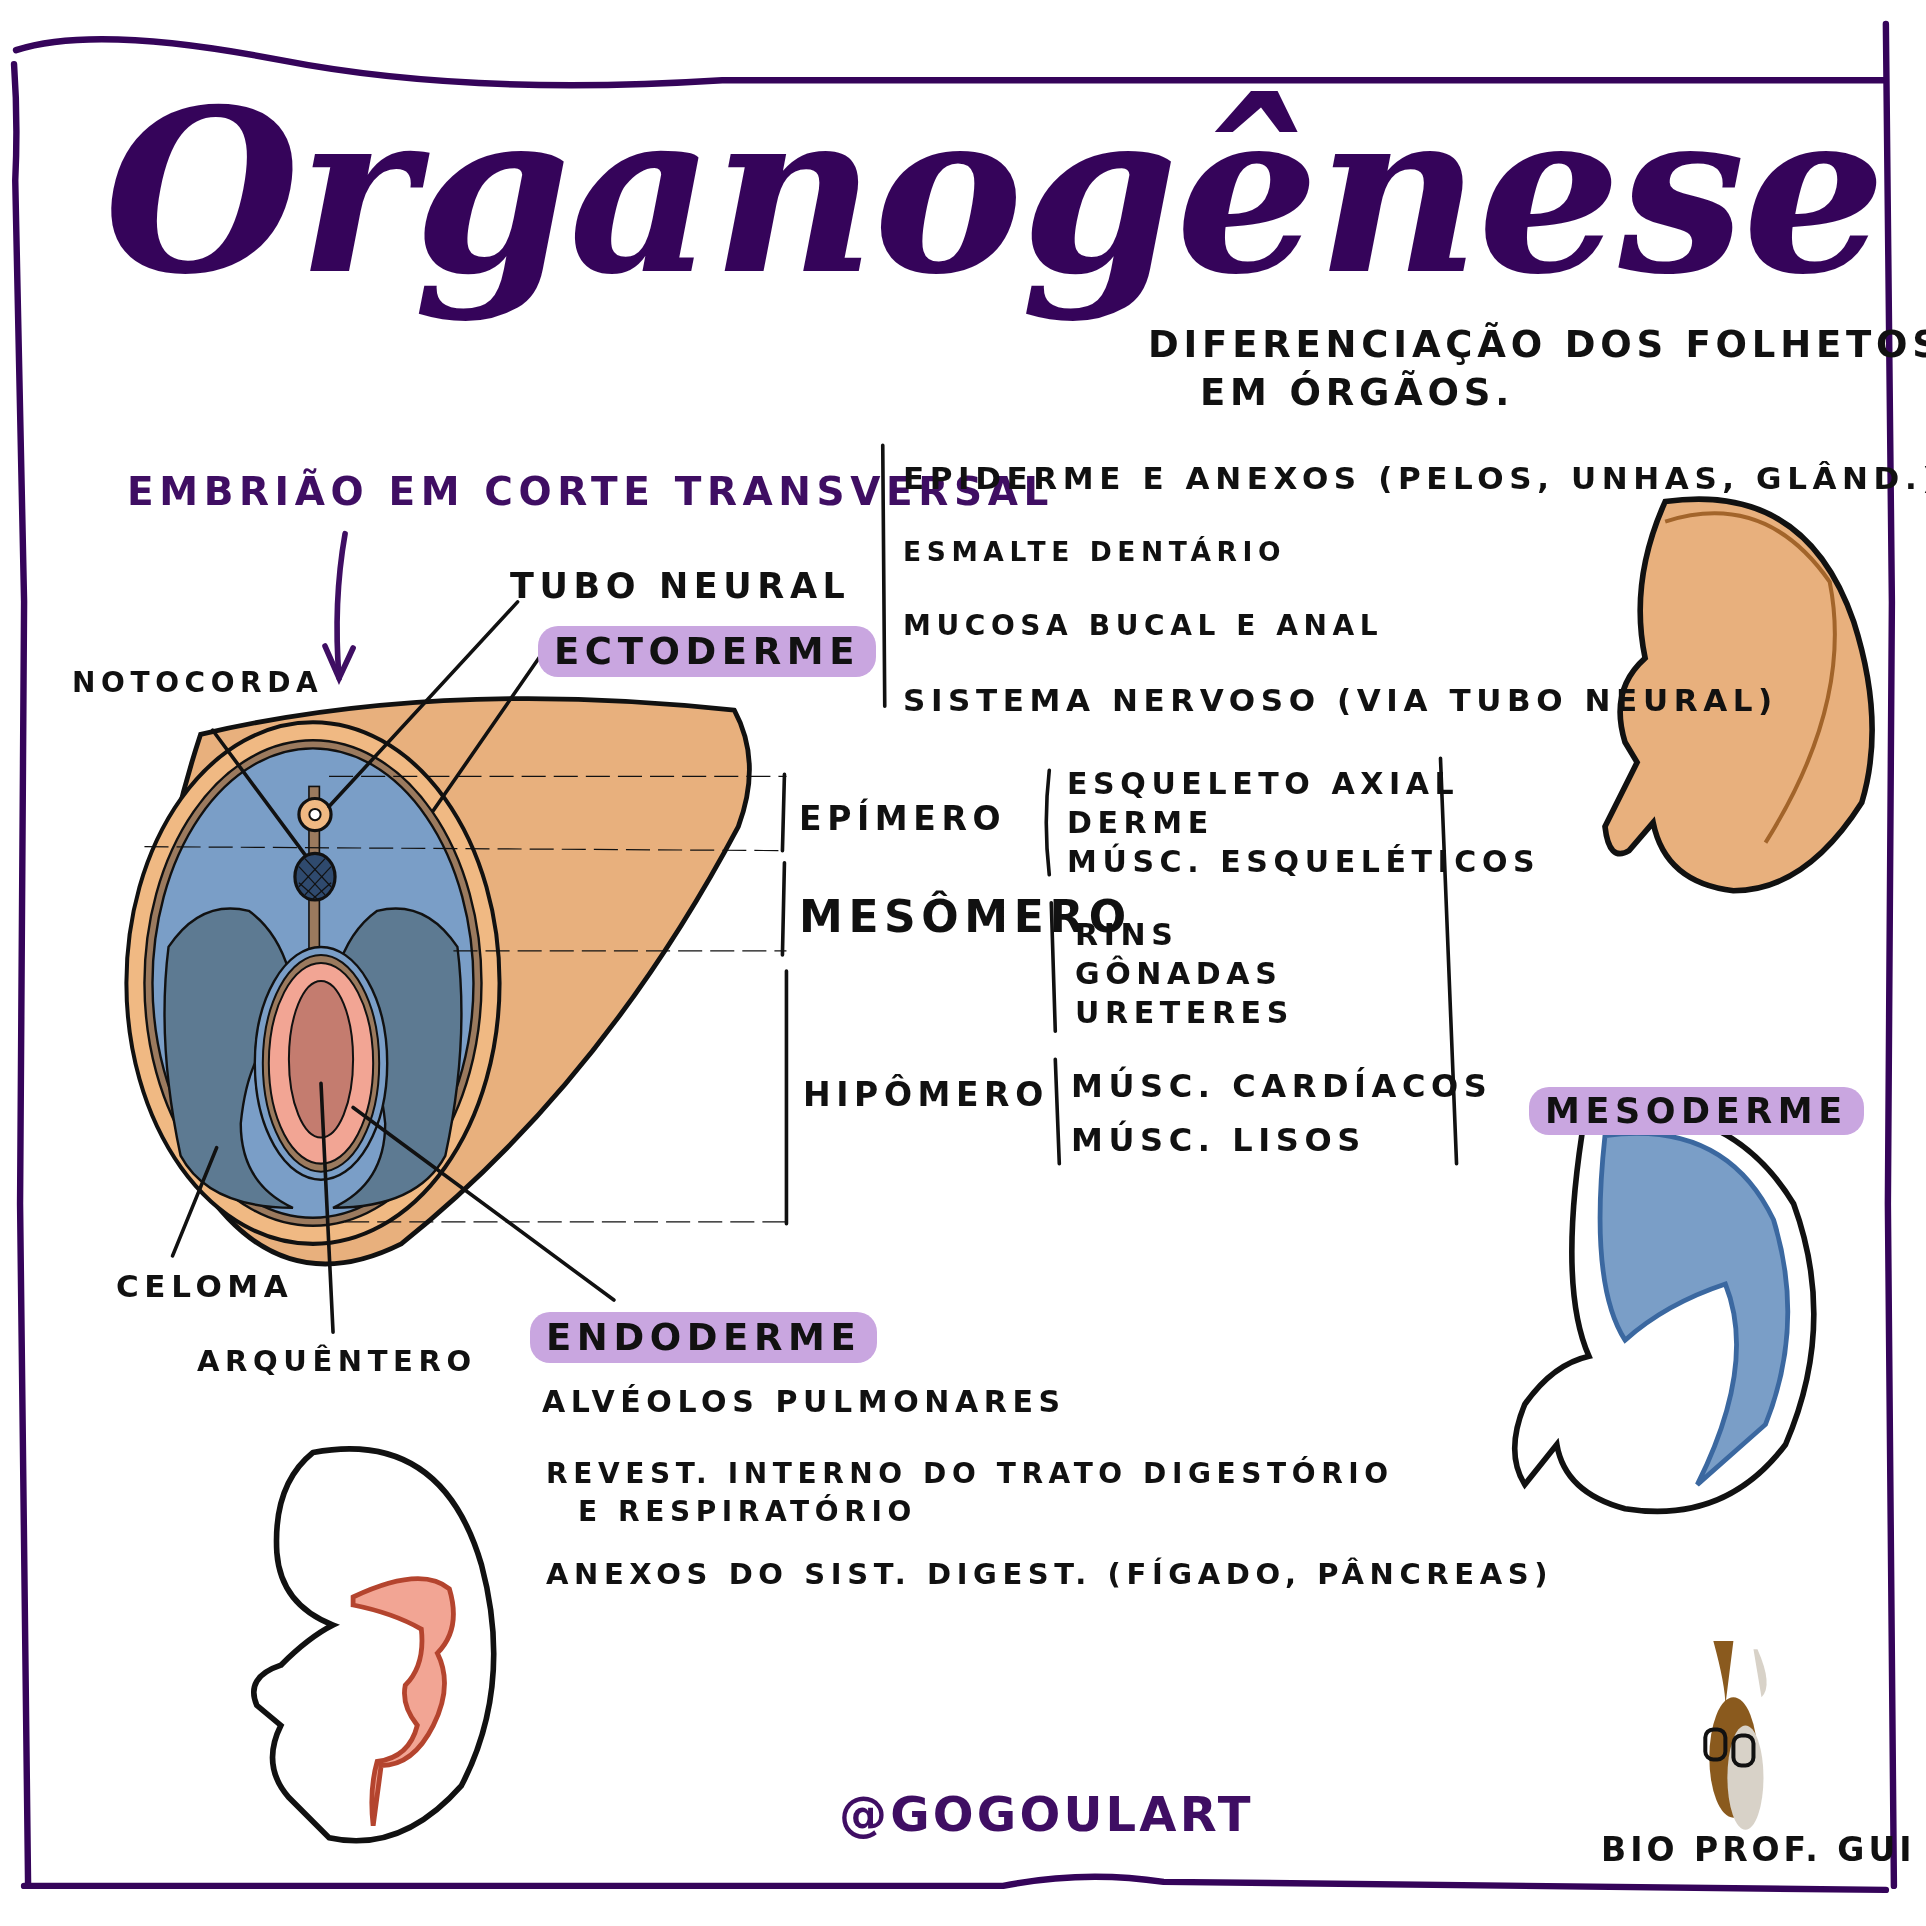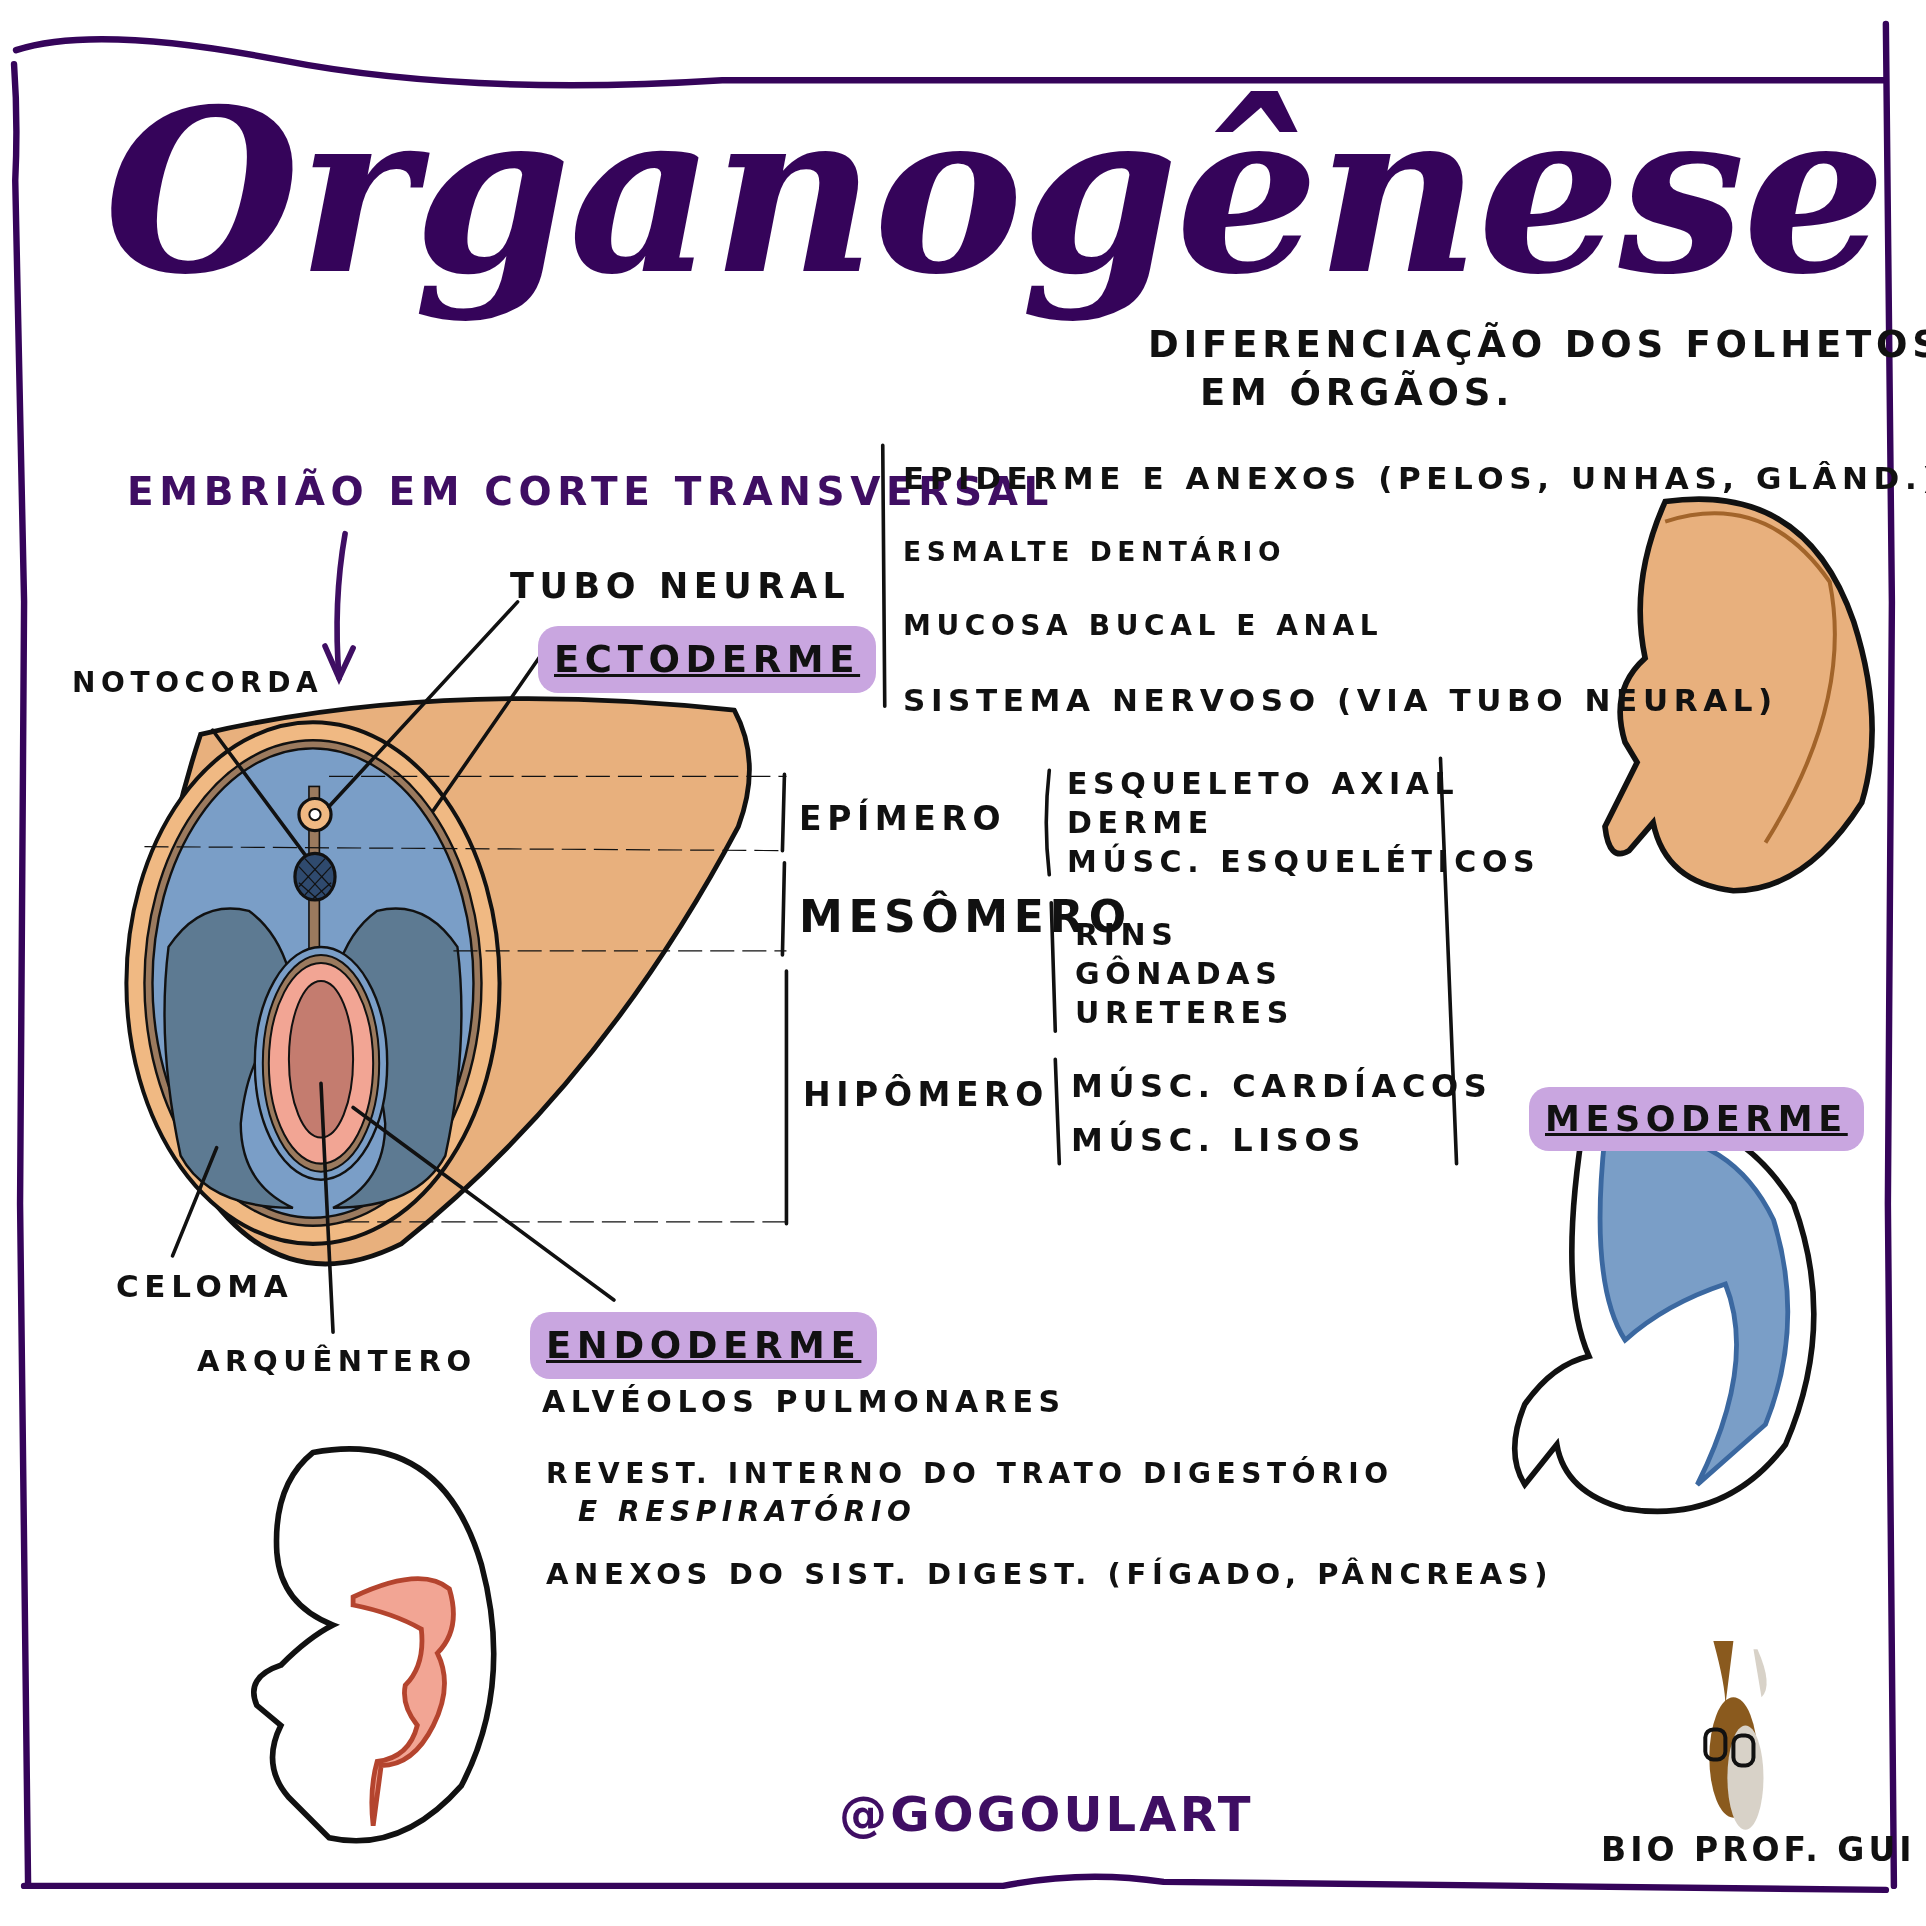--- a/index.html
+++ b/index.html
@@ -8,21 +8,21 @@
   .abs { position:absolute; white-space:nowrap; }
   .hand { font-family:"DejaVu Sans", sans-serif; text-transform:uppercase; letter-spacing:5.6px; font-weight:bold; }
   svg.art { position:absolute; left:0; top:0; width:1926px; height:1926px; }
   .title { font-family:"DejaVu Serif", serif; font-style:italic; font-weight:bold;
            font-size:225px; color:#35045a; left:104px; top:60px; letter-spacing:-2.4px; }
   .subtitle { font-size:37px; left:1148px; top:321px; line-height:48px; letter-spacing:4.8px; }
   .subtitle span { display:block; }
   .subtitle .l2 { padding-left:52px; }
   .purple-label { color:#3f0e63; font-size:39px;margin-left:43px; }
   .label { font-size:31px; }
-  .highlight { background:#c9a6e0; border-radius:20px; padding:12px 16px; font-size:37px;text-decoration:underline; }
+  .highlight { background:#c9a6e0; border-radius:20px; padding:4px 16px; font-size:37px; }
   .list { font-size:31px; line-height:74px; }
   .list div { height:74px; }
   .small-list { font-size:30px; line-height:39px; }
   .handle { color:#3f0e63; font-size:48px; letter-spacing:3.2px; }
   .sig { font-size:33px; letter-spacing:4px; }
 </style>
 </head>
 <body>
 
 <svg class="art" viewBox="0 0 4800 4800" xmlns="http://www.w3.org/2000/svg">
@@ -149,18 +149,18 @@
 <div class="abs hand" style="left:1071px; top:1059px; font-size:32px; line-height:54px;">
   <div>Músc. cardíacos</div>
   <div>Músc. lisos</div>
 </div>
 
 <div class="abs hand highlight" style="left:1529px; top:1087px; font-size:35px;">Mesoderme</div>
 
 <div class="abs hand highlight" style="left:530px; top:1312px;">Endoderme</div>
 <div class="abs hand" style="left:542px; top:1384px; font-size:30px;">Alvéolos pulmonares</div>
 <div class="abs hand" style="left:546px; top:1457px; font-size:28px;">Revest. interno do trato digestório</div>
-<div class="abs hand" style="left:578px; top:1495px; font-size:28px;font-style:italic;">e respiratório</div>
+<div class="abs hand" style="left:578px; top:1495px; font-size:28px;">e respiratório</div>
 <div class="abs hand" style="left:546px; top:1557px; font-size:29px;">Anexos do sist. digest. (fígado, pâncreas)</div>
 
 <div class="abs hand handle" style="left:839px; top:1786px;">@gogoulart</div>
 <div class="abs hand sig" style="left:1601px; top:1830px;">Bio Prof. Gui</div>
 
 
 </body></html>

